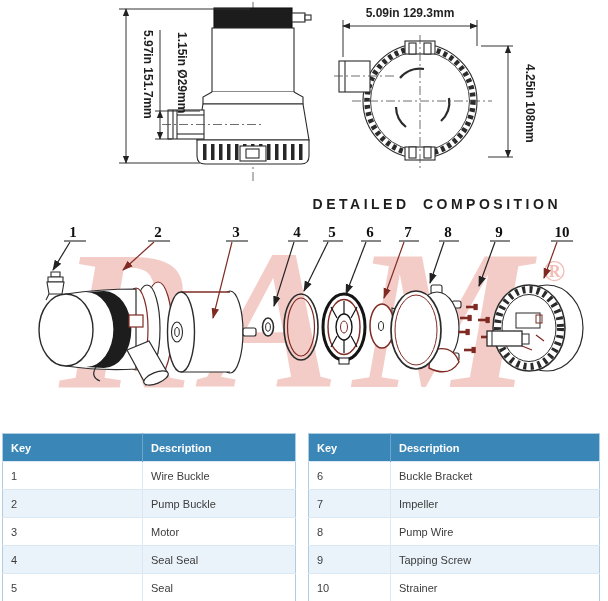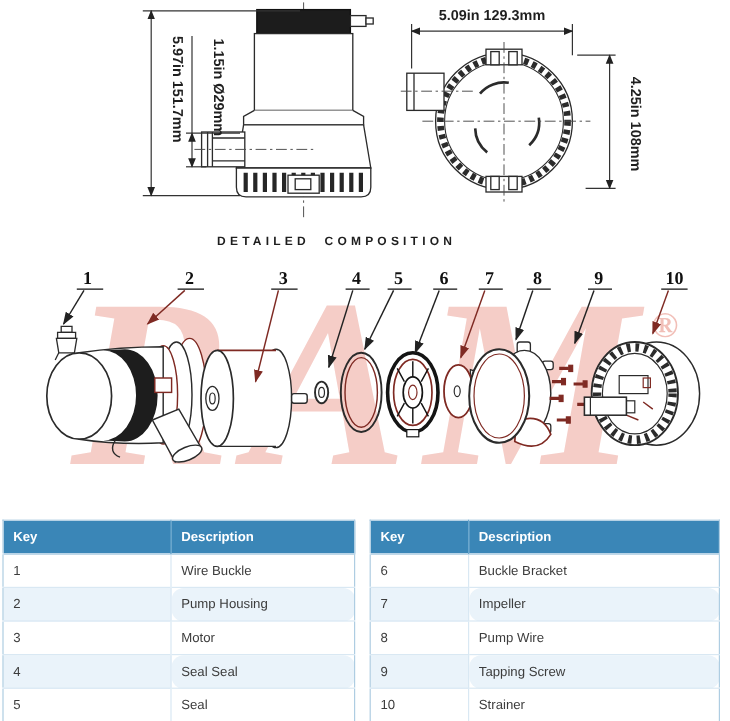--- a/index.html
+++ b/index.html
@@ -6,32 +6,32 @@
   .page{position:relative;width:608px;height:601px;background:#fff;overflow:hidden;
         font-family:"Liberation Sans",sans-serif;}
   .abs{position:absolute;}
   
   text.dim{font-family:"Liberation Sans",sans-serif;font-size:12px;font-weight:700;fill:#1f1f1f;stroke:none;}
   .cl{stroke:#4a4a4a;stroke-width:.8;stroke-dasharray:9 3 2 3;fill:none;}
   
   text.lbl{font-family:"Liberation Serif",serif;font-size:15px;font-weight:700;fill:#101010;stroke:none;}
   text.wm{font-family:"Liberation Serif",serif;font-style:italic;font-weight:700;stroke:none;}
   
-  .comp-title{position:absolute;top:196px;left:0;width:561px;text-align:center;
-      font-size:10px;font-weight:700;letter-spacing:3.5px;word-spacing:6px;color:#1e1e1e;}
+  .comp-title{position:absolute;top:196px;left:0;width:561px;text-align:right;
+      font-size:14px;font-weight:700;letter-spacing:3.5px;word-spacing:6px;color:#1e1e1e;}
   
   table.parts{position:absolute;top:433px;border-collapse:collapse;table-layout:fixed;
       background:#fff;font-size:11px;color:#3c3c3c;border:1px solid #aecde2;}
   table.parts.tleft{left:2px;width:294px;}
   table.parts.tright{left:308px;width:292px;}
   table.parts th{background:#3a86b7;color:#fff;font-weight:700;text-align:left;
       height:27px;padding:0 0 0 8px;border-right:1px solid #6ba7cd;margin-top:13px;}
   table.parts th:last-child{border-right:none;}
   table.parts td{height:27px;padding:0 0 0 8px;border-top:1px solid #d9e8f3;}
-  table.parts td + td{border-left:1px solid #d9e8f3;border-radius:10px;}
+  table.parts td + td{border-left:1px solid #d9e8f3;}
   table.parts tbody tr:nth-child(even){background:#eaf3fa;}
 </style>
 </head>
 <body>
 
 <div class="page">
 
   <svg class="abs" style="left:0;top:0" width="608" height="195" viewBox="0 0 608 195">
     <defs>
       <marker id="dimArr" viewBox="0 0 10 10" refX="9" refY="5" markerWidth="8" markerHeight="8" orient="auto-start-reverse">
@@ -281,21 +281,21 @@
         <th>Description</th>
       </tr>
     </thead>
     <tbody>
       <tr>
           <td>1</td>
           <td>Wire Buckle</td>
         </tr>
       <tr>
           <td>2</td>
-          <td>Pump Housing</td>
+          <td>Pump Buckle</td>
         </tr>
       <tr>
           <td>3</td>
           <td>Motor</td>
         </tr>
       <tr>
           <td>4</td>
           <td>Seal Seal</td>
         </tr>
       <tr>

